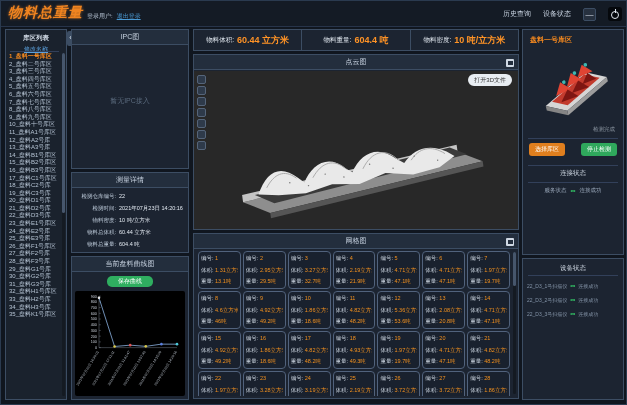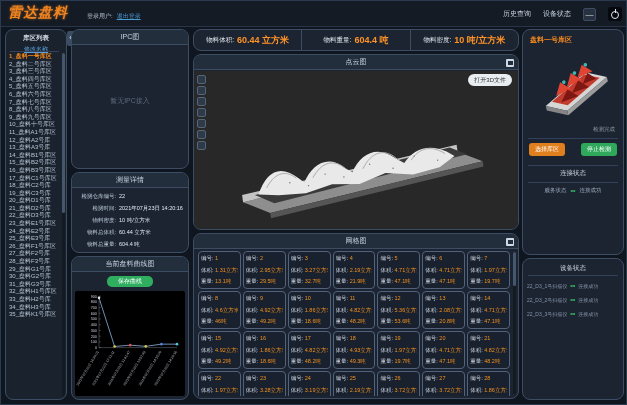--- a/index.html
+++ b/index.html
@@ -2,21 +2,21 @@
 <html><head>
 <meta charset="utf-8">
 <style>
   * { margin:0; padding:0; box-sizing:border-box; }
   html,body { width:627px; height:405px; }
   body {
     position:relative; background:#10161f; overflow:hidden;
     font-family:"Liberation Sans","DejaVu Sans",sans-serif;
     color:#c9d4e2; border:1px solid #2a3a4f;
   }
-  .panel { position:absolute; background:#1c2431; border:1px solid #3c4d63; border-radius:8px; overflow:hidden; }
+  .panel { position:absolute; background:#1c2431; border:1px solid #3c4d63; border-radius:0; overflow:hidden; }
   .panel-header { height:15px; line-height:14px; text-align:center; font-size:7px; color:#c9d4e2;
     background:#232e3d; border-bottom:1px solid #3c4d63; position:relative; }
   .expand-icon { position:absolute; right:4px; top:3.5px; width:8px; height:8px; background:#cfd8e3; border-radius:1px; }
   .expand-icon::after { content:""; position:absolute; left:1.5px; right:1.5px; top:2.5px; bottom:1.5px; background:#232e3d; }
   .divider { position:absolute; left:5px; right:5px; height:1px; background:#32405a; }
 
   
   #topbar { position:absolute; left:0; top:0; width:627px; height:26px; background:#141b25; border-bottom:1px solid #27344a; }
   #logo { position:absolute; left:7px; top:3px; font-size:14px; font-weight:bold; font-style:italic; color:#f08420;
     text-shadow:0 0 3px rgba(240,132,32,.6); letter-spacing:1px; }
@@ -106,21 +106,21 @@
   #device-div { top:16px; }
   #device-rows { position:absolute; left:0; right:0; top:20px; }
   .device-row { display:flex; align-items:center; gap:3px; padding:0 4px; height:14px; }
   .device-name { font-size:5px; color:#8494a8; white-space:nowrap; }
   .device-status { font-size:5px; color:#8494a8; white-space:nowrap; }
 </style>
 </head>
 <body>
 
 <div id="topbar">
-  <div id="logo">雷达盘料</div>
+  <div id="logo">物料总重量</div>
   <div id="login-area">
     <span>登录用户:</span><span id="logout-link">退出登录</span>
   </div>
   <div id="topbar-right">
     <span class="top-link">历史查询</span>
     <span class="top-link">设备状态</span>
     <span class="min-btn">—</span>
     <span class="power-btn"></span>
   </div>
 </div>

